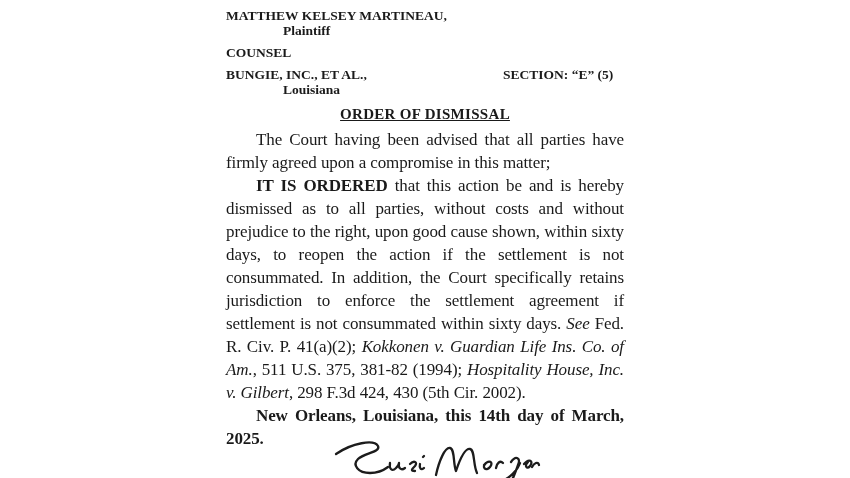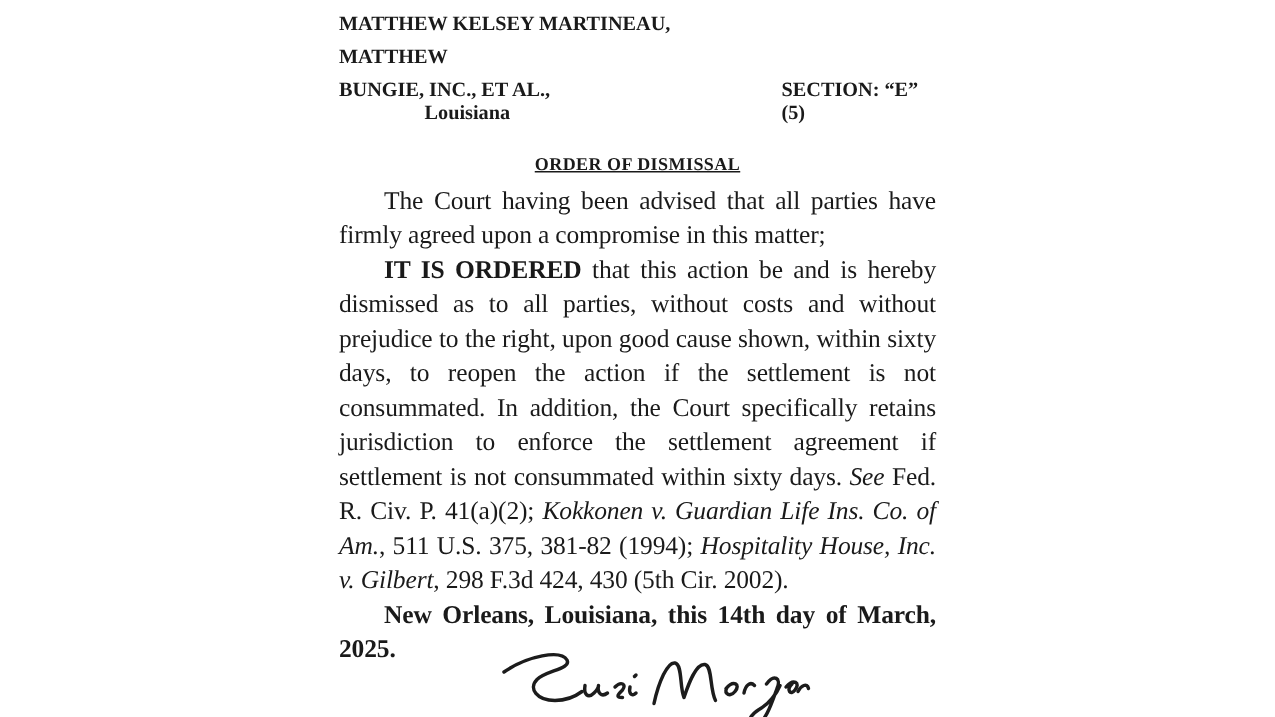--- a/index.html
+++ b/index.html
@@ -16,32 +16,31 @@
     padding-top: 8px;
   }
 
   
   .caption-row {
     display: grid;
     grid-template-columns: 277px 1fr;
     font-weight: bold;
     font-size: 13.5px;
     line-height: 15px;
-    gap: 18px;
   }
   .caption-row + .caption-row { margin-top: 7px; }
   .party-role { padding-left: 57px; }
 
   
   .order-title {
     text-align: center;
     font-weight: bold;
-    font-size: 12px;
+    font-size: 15px;
     text-decoration: underline;
-    margin-top: 20px;
+    margin-top: 9px;
     margin-bottom: 5px;
     letter-spacing: 0.3px;
   }
 
   
   .body-copy p {
     font-size: 17px;
     line-height: 23px;
     text-align: justify;
     text-indent: 30px;
@@ -76,25 +75,26 @@
 </style>
 </head>
 <body>
 
 <div class="page">
 
   <div class="caption">
     <div class="caption-row">
       <div>
         <div>MATTHEW KELSEY MARTINEAU,</div>
+        <div class="party-role">Plaintiff</div>
       </div>
     </div>
 
     <div class="caption-row">
-      <div>MATTHEW</div>
+      <div>COUNSEL</div>
     </div>
 
     <div class="caption-row">
       <div>
         <div>BUNGIE, INC., ET AL.,</div>
         <div class="party-role">Louisiana</div>
       </div>
       <div>SECTION: “E” (5)</div>
     </div>
   </div>

